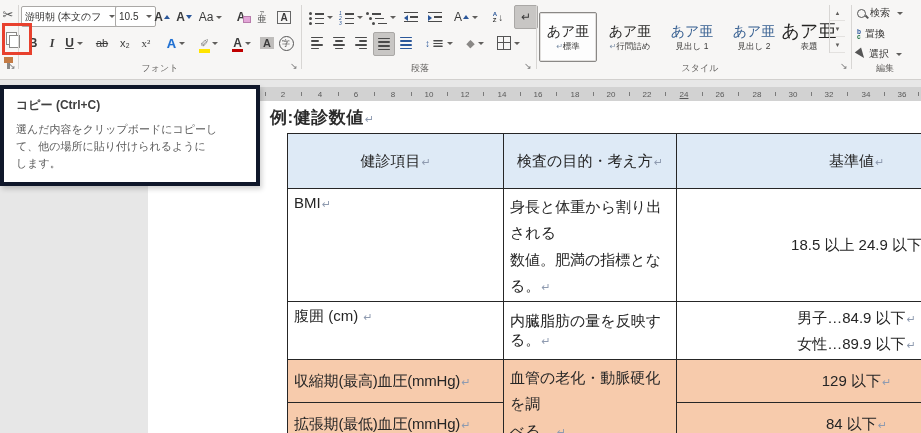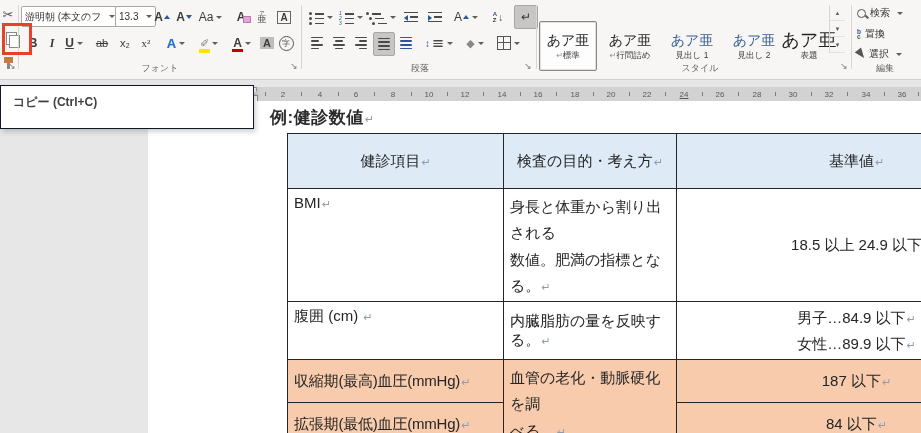--- a/index.html
+++ b/index.html
@@ -63,21 +63,21 @@
   .ind-inc::after{border-left:4px solid #2b579a;}
   .sort-ic{display:flex;align-items:center;gap:1px;color:#3b3b3b;}
   .sort-ic .az{display:flex;flex-direction:column;font-size:6px;font-weight:bold;line-height:6px;}
   .sort-ic .az span:first-child{color:#2b579a;}
   .spc-ic{display:flex;align-items:center;gap:2px;color:#2b579a;font-size:10px;}
   .diamond{color:#8a8886;font-size:11px;}
   .borders-ic{position:relative;width:12px;height:12px;border:1px solid #555;}
   .borders-ic::before{content:"";position:absolute;left:0;right:0;top:5px;height:1px;background:#555;}
   .borders-ic::after{content:"";position:absolute;top:0;bottom:0;left:5px;width:1px;background:#555;}
   
-  .stylecard{position:absolute;top:21px;width:56px;height:48px;display:flex;flex-direction:column;align-items:center;
+  .stylecard{position:absolute;top:12px;width:56px;height:48px;display:flex;flex-direction:column;align-items:center;
              justify-content:center;border:1px solid transparent;border-radius:2px;cursor:pointer;}
   .stylecard.selected{border:1px solid #8a8886;background:#fdfdfd;box-shadow:0 0 0 1px #e1dfdd inset;}
   .stylecard .sample{font-size:14px;color:#252423;line-height:20px;white-space:nowrap;}
   .stylecard .sample.head{color:#365f91;}
   .stylecard .sample.big{font-size:18px;}
   .stylecard .lbl{font-size:8.5px;color:#3b3a39;white-space:nowrap;}
   .stylecard .lbl .pmk{color:#7d90a8;font-size:8px;}
   .scrollcol{position:absolute;left:829px;top:5px;width:15px;height:48px;border-left:1px solid #d8d6d4;
              display:flex;flex-direction:column;}
   .scrollcol div{flex:1;display:flex;align-items:center;justify-content:center;font-size:6px;color:#605e5c;border-bottom:1px solid #e3e1df;cursor:pointer;}
@@ -90,21 +90,21 @@
   .ic-pointer{width:0;height:0;border-left:4px solid transparent;border-right:4px solid transparent;border-top:10px solid #555;transform:rotate(-38deg);}
   
   .ruler{position:absolute;left:148px;top:87px;width:773px;height:14px;background:#d2d2d2;}
   .ruler .margin{position:absolute;left:0;top:0;width:102px;height:14px;background:#bdbdbd;}
   .rnum{position:absolute;top:2.5px;font-size:8px;color:#595959;transform:translateX(-50%);}
   .rtick{position:absolute;top:5px;width:1px;height:4px;background:#7a7a7a;}
   .ind-first{position:absolute;left:100px;top:0;width:9px;height:8px;background:#f8f8f8;
              clip-path:polygon(0 0,100% 0,100% 45%,50% 100%,0 45%);box-shadow:0 0 0 1px #9a9a9a inset;}
   .ind-hang{position:absolute;left:101px;top:8px;width:7px;height:6px;background:#fafafa;border:1px solid #909090;}
   
-  .tooltip{position:absolute;left:0;top:85px;width:230px;background:#fff;border:1px solid #0f172a;
+  .tooltip{position:absolute;left:0;top:85px;width:230px;background:#fff;border:4px solid #0f172a;
            box-shadow:2px 3px 5px rgba(0,0,0,.18);padding:8px 10px 10px 12px;z-index:20;}
   .tooltip .tt-title{font-size:12px;font-weight:bold;color:#404040;margin-bottom:7px;}
   .tooltip .tt-body{font-size:11px;color:#5a5a5a;line-height:1.55;white-space:pre-line;}
   
   .page{position:absolute;left:148px;top:101px;width:1000px;height:340px;background:#fff;}
   .doc-heading{position:absolute;left:122px;top:5px;font-size:17px;font-weight:600;color:#2b2b2b;letter-spacing:.5px;text-align:center;}
   .pm{color:#8f9bb0;font-size:11px;font-weight:normal;margin-left:1px;}
   table.health{position:absolute;left:139px;top:32px;border-collapse:collapse;table-layout:fixed;}
   table.health td,table.health th{border:1.5px solid #262626;font-weight:normal;font-size:15px;color:#252525;
        vertical-align:middle;padding:2px 6px;overflow:hidden;}
@@ -136,21 +136,21 @@
       <span class="ic-brush"></span>
     </div>
     <div class="launcher" style="left:8px;">↘</div>
     <div class="rb-sep" style="left:18px;"></div>
 
     <div class="combo" style="left:21px;top:6px;width:90px;">
       <span style="white-space:nowrap;overflow:hidden;">游明朝 (本文のフ</span>
         <span class="dd"></span>
     </div>
     <div class="combo" style="left:115px;top:6px;width:33px;">
-      <span>13.3</span>
+      <span>10.5</span>
         <span class="dd"></span>
     </div>
     <div class="rbtn" style="left:152px;top:6px;width:20px;">
       <span class="ltr">A</span>
         <span class="sup-tri-up"></span>
     </div>
     <div class="rbtn" style="left:174px;top:6px;width:20px;">
       <span class="ltr">A</span>
         <span class="sup-tri-dn"></span>
     </div>
@@ -455,28 +455,31 @@
         <td class="c2"><span>内臓脂肪の量を反映する。</span><span class="pm">↵</span></td>
         <td class="c3 std2">
           <div><span>男子…84.9 以下</span><span class="pm">↵</span></div>
           <div><span>女性…89.9 以下</span><span class="pm">↵</span></div>
         </td>
       </tr>
       <tr class="orange" style="height:28px;">
         <td class="c1 bp1"><span>収縮期(最高)血圧(mmHg)</span><span class="pm">↵</span></td>
         <td class="c2 vt" rowspan="2"><span class="preline">血管の老化・動脈硬化を調
 べる。</span><span class="pm">↵</span></td>
-        <td class="c3"><span>187 以下</span><span class="pm">↵</span></td>
+        <td class="c3"><span>129 以下</span><span class="pm">↵</span></td>
       </tr>
       <tr class="orange" style="height:28px;">
         <td class="c1 bp1"><span>拡張期(最低)血圧(mmHg)</span><span class="pm">↵</span></td>
         <td class="c3"><span>84 以下</span><span class="pm">↵</span></td>
       </tr>
 
     </tbody>
       </table>
   </div>
 
   <div class="tooltip">
     <div class="tt-title">コピー (Ctrl+C)</div>
+    <div class="tt-body">選んだ内容をクリップボードにコピーし
+て、他の場所に貼り付けられるように
+します。</div>
   </div>
 
 </div>
 
 </body></html>

